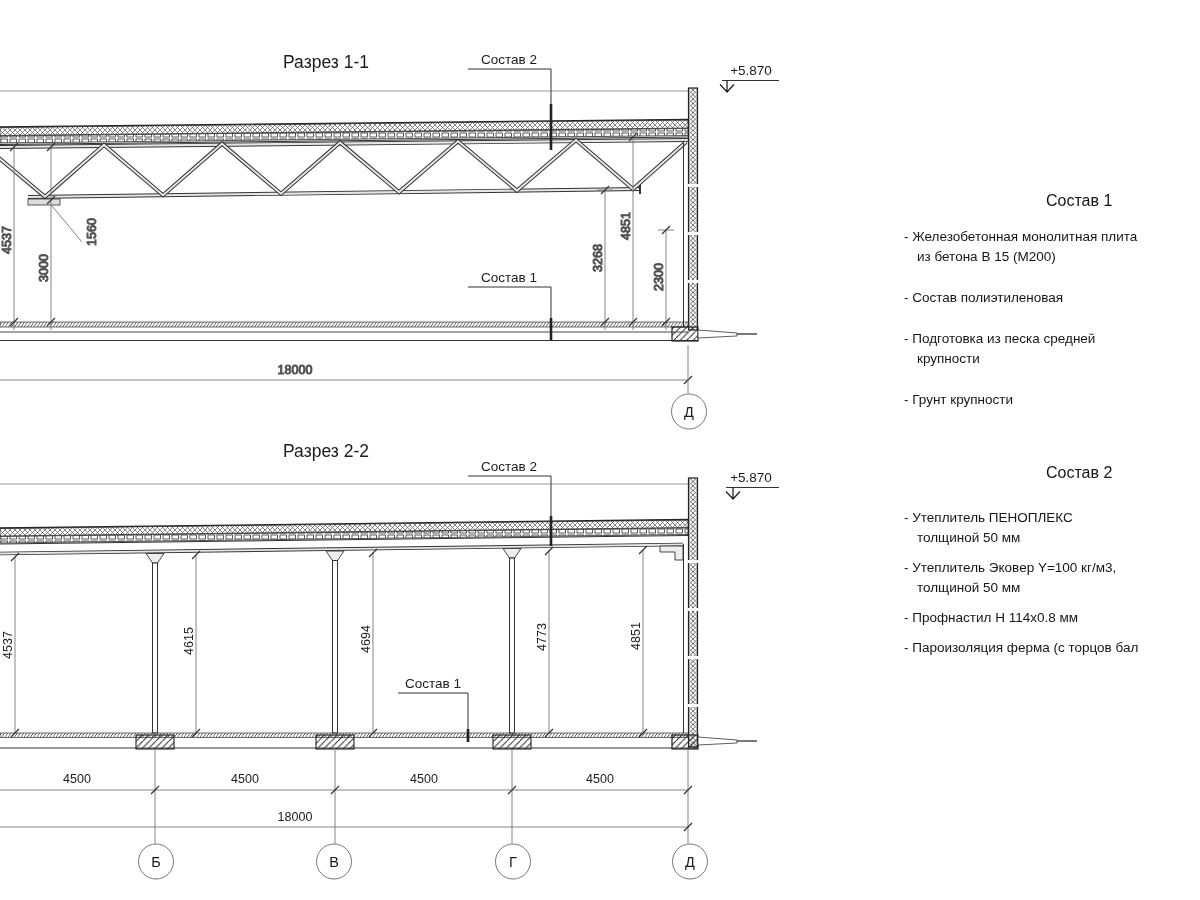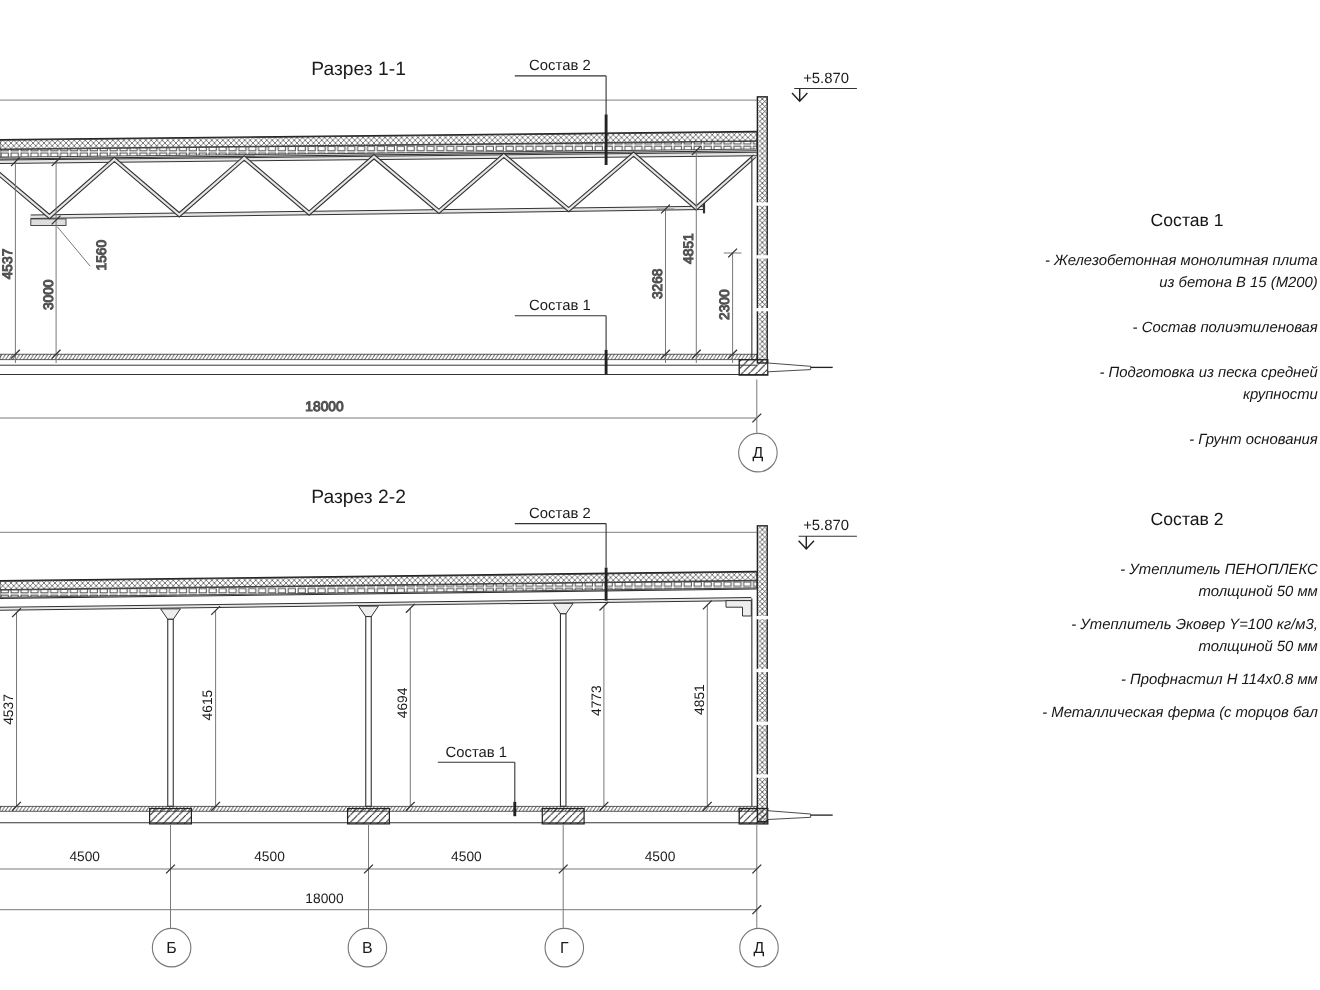--- a/index.html
+++ b/index.html
@@ -1,26 +1,26 @@
 <!DOCTYPE html>
 <html><head>
 <meta charset="utf-8">
 <style>
   html,body{margin:0;padding:0;background:#fff;}
   #canvas{position:relative;width:1200px;height:900px;background:#ffffff;overflow:hidden;
-          font-family:"Liberation Sans",sans-serif;color:#1b1b1b;text-align:right;}
+          font-family:"Liberation Sans",sans-serif;color:#1b1b1b;}
   svg text{font-family:"Liberation Sans",sans-serif;fill:#1b1b1b;}
   .sec-title{font-size:17.5px;}
   .dim{font-size:12.5px;}
   .axis-letter{font-size:14.5px;}
   .callout{font-size:13.5px;}
   .elev{font-size:13.5px;}
   .comp-header{position:absolute;font-size:16px;color:#141414;}
   .comp-items{position:absolute;left:904px;width:294px;font-size:13.5px;line-height:20px;color:#161616;}
-  .comp-items div{white-space:pre-line;padding-left:13px;text-indent:-13px;font-style:italic;}
+  .comp-items div{white-space:pre-line;padding-left:13px;text-indent:-13px;}
   #comp1-items div{margin-bottom:21px;}
   #comp2-items div{margin-bottom:10px;}
   #comp2-items div.no-hang{padding-left:0;text-indent:0;}
   #comp2-items div:nth-child(3){}
   #comp2-items div:nth-child(5){margin-bottom:16px;}
 </style>
 </head>
 <body>
 
 <div id="canvas">
@@ -238,26 +238,26 @@
   </g>
 </svg>
 
 <div class="comp-header" style="left:1046px;top:192px;">Состав 1</div>
 <div id="comp1-items" class="comp-items" style="top:227px;">
   <div>- Железобетонная  монолитная плита
 из бетона В 15 (М200)</div>
   <div>- Состав полиэтиленовая</div>
   <div>- Подготовка из песка средней
 крупности</div>
-  <div>- Грунт основания</div>
+  <div>- Грунт крупности</div>
 </div>
 
 <div class="comp-header" style="left:1046px;top:464px;">Состав 2</div>
 <div id="comp2-items" class="comp-items" style="top:508px;">
   <div>- Утеплитель ПЕНОПЛЕКС
 толщиной 50 мм</div>
   <div>- Утеплитель Эковер Y=100 кг/м3,
 толщиной 50 мм</div>
   <div>- Профнастил Н 114x0.8 мм</div>
-  <div>- Металлическая ферма (с торцов бал</div>
+  <div>- Пароизоляция ферма (с торцов бал</div>
 </div>
 
 </div>
 
 </body></html>

